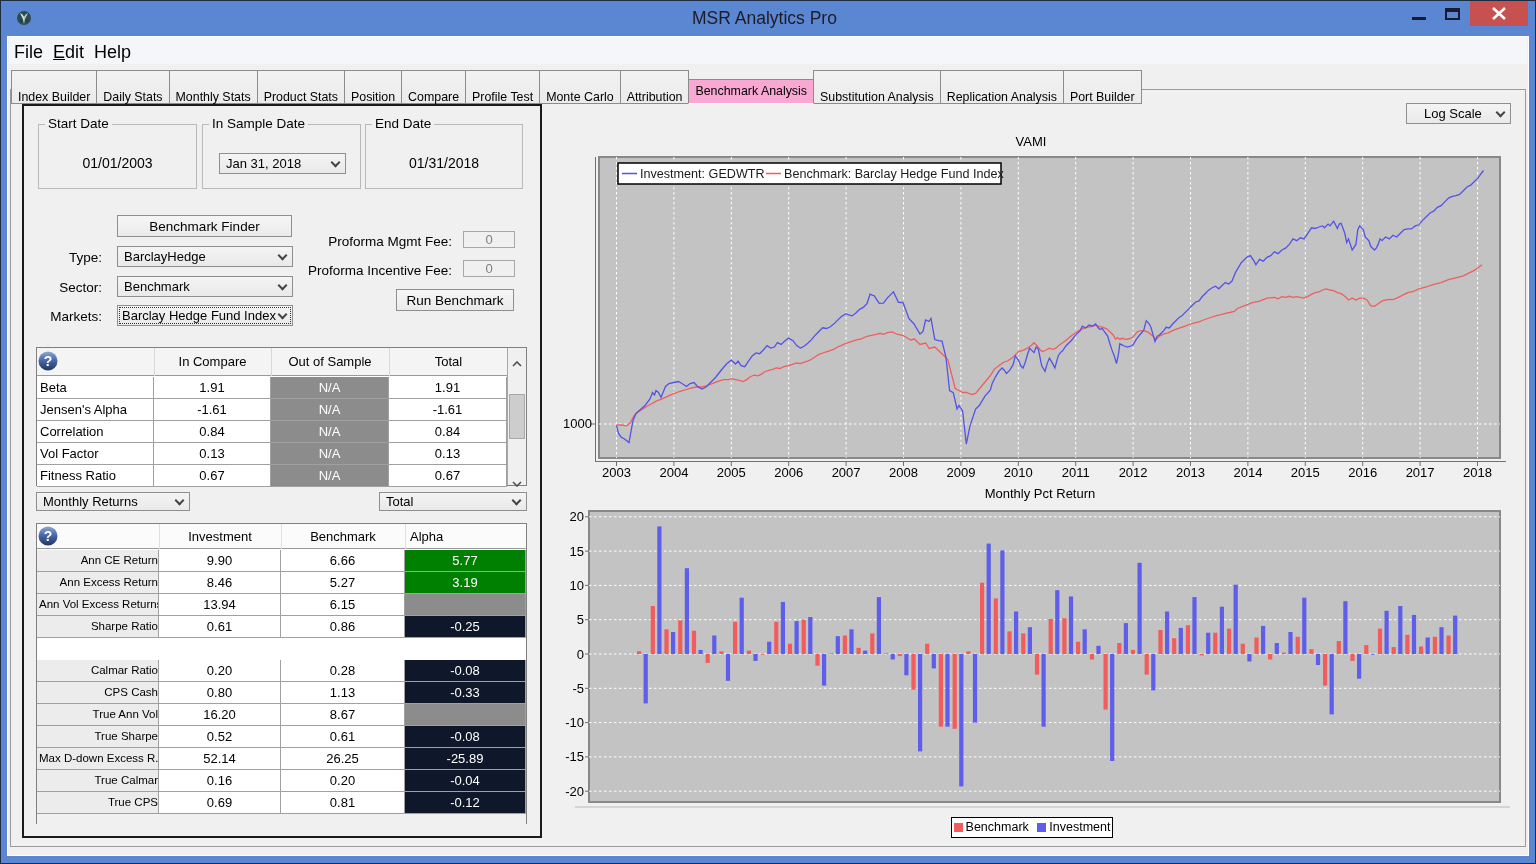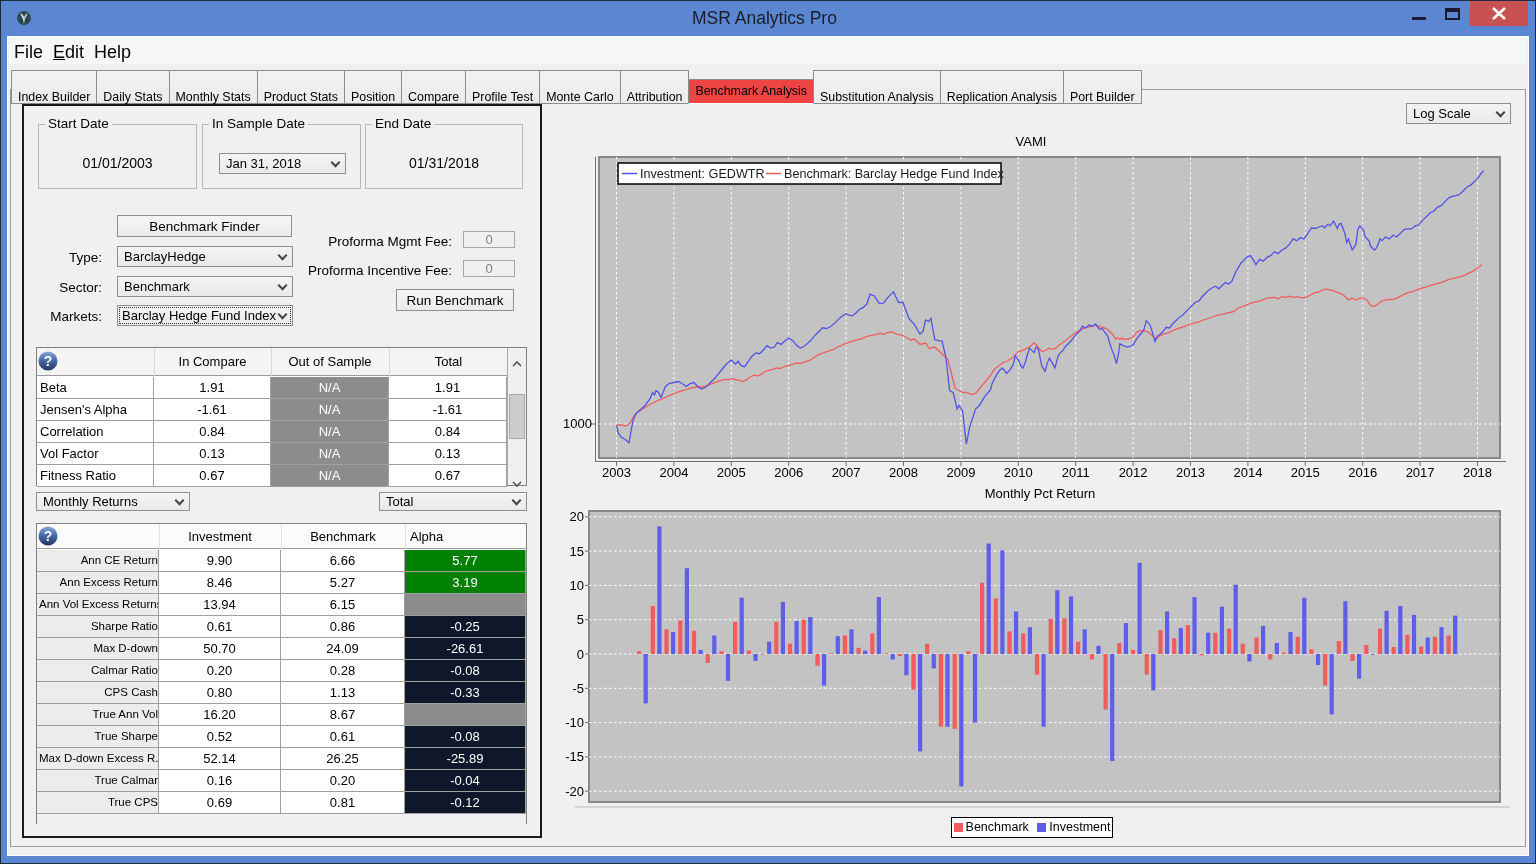--- a/index.html
+++ b/index.html
@@ -9,21 +9,21 @@
 #client { position:absolute; left:8px; top:37px; width:1520px; height:818px; background:#f0f0f0;
   box-shadow:0 0 0 1px #ffffff; }
 #menubar { position:absolute; left:9px; top:37px; width:1518px; height:27px; background:#f5f6f7;
   font-size:18px; color:#000; }
 #menubar span { display:inline-block; padding:4px 5px 0 5px; margin-top:1px; }
 #menubar { padding-left:0; }
 #tabstrip { position:absolute; left:11px; top:63px; height:26px; font-size:12.4px; white-space:nowrap; z-index:5; }
 .tab { display:inline-block; height:26px; line-height:21px; margin-top:4px; padding:16px 6px;
   background:linear-gradient(#f2f2f2,#ebebeb); border:1px solid #8c8c8c;
   margin-right:-1px; vertical-align:bottom; }
-.tab.act { height:25px; line-height:22px; margin-top:16px; background:#ef4444; padding:0 6px; position:relative; z-index:3;
+.tab.act { height:25px; line-height:22px; margin-top:16px; background:#f9a8d4; padding:0 6px; position:relative; z-index:3;
   border-bottom:1px solid #fff; }
 #page { position:absolute; left:10px; top:89px; width:1516px; height:758px; background:#f0f0f0;
   border:1px solid #9a9a9a; }
 #panel { position:absolute; left:22px; top:104px; width:520px; height:734px; border:2px solid #1a1a1a; }
 .grp { position:absolute; border:1px solid #b9b9b9; }
 .grp > .cap { position:absolute; top:-9px; left:6px; background:#f0f0f0; padding:0 3px; font-size:13.5px; }
 .grp > .val { position:absolute; left:0; right:0; top:30px; text-align:center; font-size:14px; }
 .btn { position:absolute; background:linear-gradient(#f6f6f6,#eaeaea); border:1px solid #8f8f8f;
   text-align:center; font-size:13.5px; }
 .combo { position:absolute; background:linear-gradient(#f4f4f4,#e9e9e9); border:1px solid #8f8f8f;
@@ -181,26 +181,20 @@
 <div class="c2c" style="left:122px;width:122px">13.94</div>
 <div class="c2c" style="left:244px;width:124px">6.15</div>
 <div class="c2c ax2" style="left:368px;width:121px"></div>
     </div>
     <div class="t2r" style="top:92px">
 <div class="c2c l2" style="left:0;width:122px">Sharpe Ratio</div>
 <div class="c2c" style="left:122px;width:122px">0.61</div>
 <div class="c2c" style="left:244px;width:124px">0.86</div>
 <div class="c2c ar" style="left:368px;width:121px">-0.25</div>
     </div>
-    <div class="t2r" style="top:114px">
-<div class="c2c l2" style="left:0;width:122px">Max D-down</div>
-<div class="c2c" style="left:122px;width:122px">50.70</div>
-<div class="c2c" style="left:244px;width:124px">24.09</div>
-<div class="c2c ar" style="left:368px;width:121px">-26.61</div>
-    </div>
     <div class="t2r" style="top:136px">
 <div class="c2c l2" style="left:0;width:122px">Calmar Ratio</div>
 <div class="c2c" style="left:122px;width:122px">0.20</div>
 <div class="c2c" style="left:244px;width:124px">0.28</div>
 <div class="c2c ar" style="left:368px;width:121px">-0.08</div>
     </div>
     <div class="t2r" style="top:158px">
 <div class="c2c l2" style="left:0;width:122px">CPS Cash</div>
 <div class="c2c" style="left:122px;width:122px">0.80</div>
 <div class="c2c" style="left:244px;width:124px">1.13</div>
@@ -242,21 +236,21 @@
     <defs>
       <linearGradient id="qgb" x1="0" y1="0" x2="0" y2="1">
         <stop offset="0" stop-color="#8aa8d8"></stop>
         <stop offset="0.45" stop-color="#4a6aaa"></stop>
         <stop offset="1" stop-color="#24355e"></stop>
       </linearGradient>
     </defs>
     <circle cx="10" cy="10" r="9.5" fill="url(#qgb)"></circle>
     <text x="10" y="15" text-anchor="middle" font-family="Liberation Sans" font-size="14" font-weight="bold" fill="#ffffff">?</text>
   </svg>
-<div class="combo" style="left:1406px;top:103px;width:105px;height:21px;line-height:20px;font-size:13px;padding-left:6px"><span class="cbtxt">Log Scale</span><span class="chev"></span></div>
+<div class="combo" style="left:1406px;top:103px;width:105px;height:21px;line-height:20px;font-size:13px;padding-left:17px"><span class="cbtxt">Log Scale</span><span class="chev"></span></div>
 <div style="position:absolute;left:956px;top:134px;width:150px;text-align:center;font-size:13px">VAMI</div>
 <div style="position:absolute;left:930px;top:486px;width:220px;text-align:center;font-size:13px">Monthly Pct Return</div>
 <svg id="c1" style="position:absolute;left:560px;top:130px" width="976" height="360">
 <rect x="39" y="27" width="901" height="301" fill="#c3c3c3" stroke="#888888" stroke-width="2"></rect>
 <line x1="56.5" y1="27" x2="56.5" y2="328" class="gw"></line>
     <line x1="113.9" y1="27" x2="113.9" y2="328" class="gw"></line>
     <line x1="171.3" y1="27" x2="171.3" y2="328" class="gw"></line>
     <line x1="228.7" y1="27" x2="228.7" y2="328" class="gw"></line>
     <line x1="286.1" y1="27" x2="286.1" y2="328" class="gw"></line>
     <line x1="343.5" y1="27" x2="343.5" y2="328" class="gw"></line>

